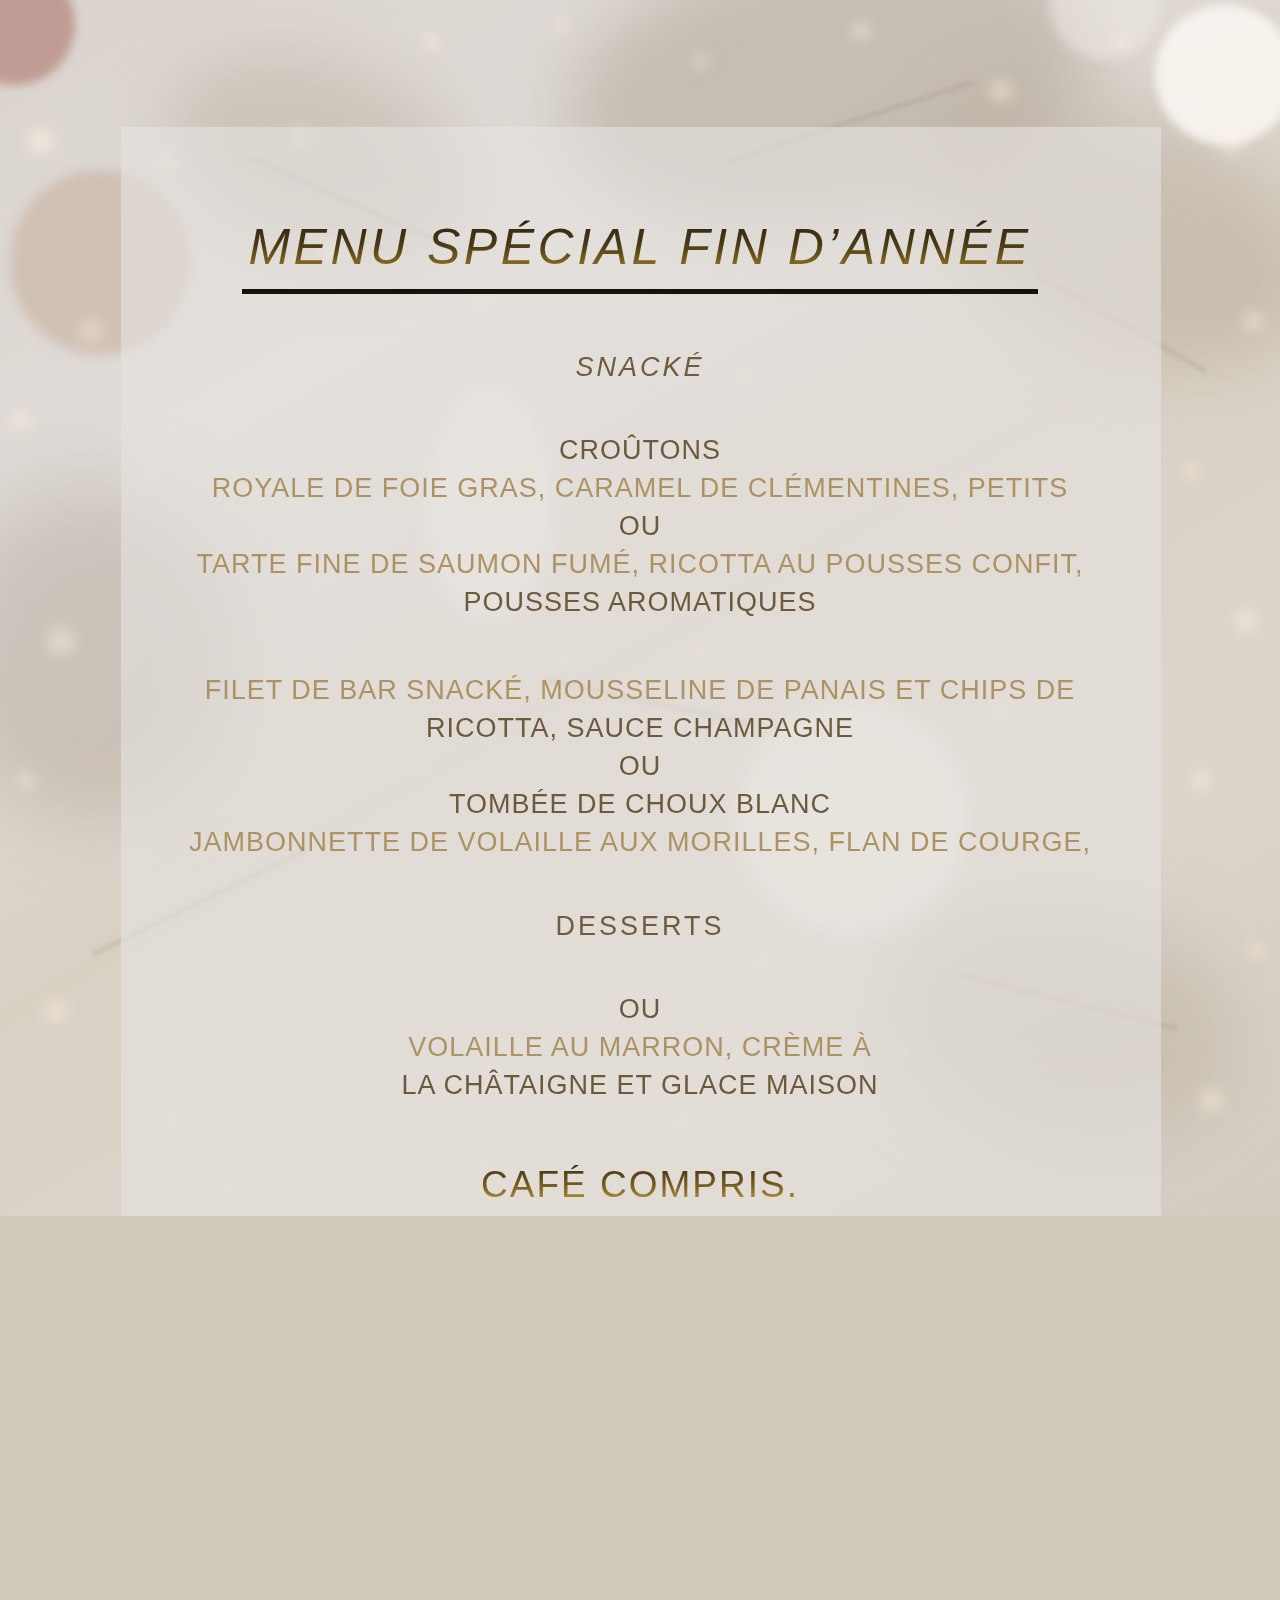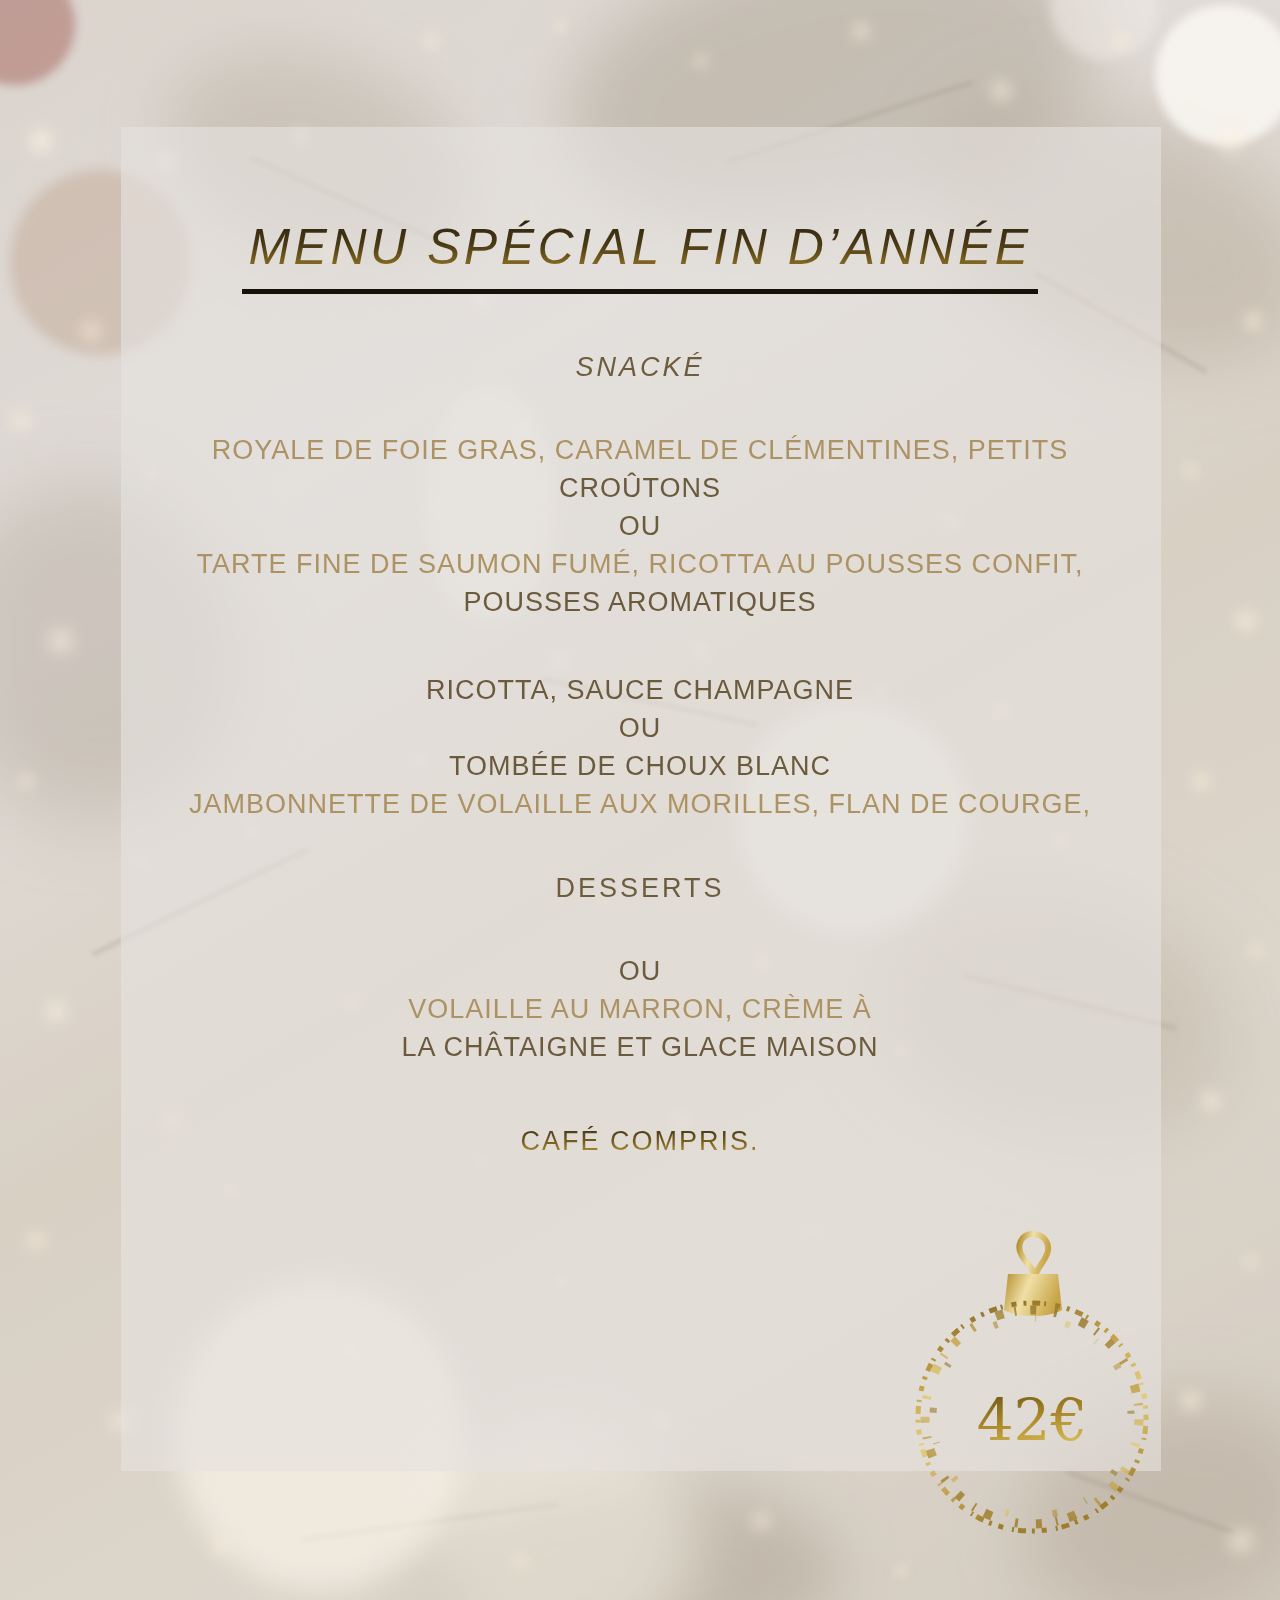--- a/index.html
+++ b/index.html
@@ -2,21 +2,21 @@
 <html><head>
 <meta charset="utf-8">
 <style>
   html, body {
     margin: 0; padding: 0;
     width: 1280px; height: 1600px;
     overflow: hidden;
     font-family: "Liberation Sans", "DejaVu Sans", sans-serif;
     background: #d2cabd;
   }
-  .stage { position: relative; width: 1280px; height: 1600px; overflow: hidden; }
+  .stage { position: relative; width: 1280px; height: 1216px; overflow: hidden; }
 
   
   .bg-base {
     position: absolute; inset: 0;
     background: linear-gradient(150deg, #cfc8c0 0%, #d8d3cf 28%, #cdc3b4 52%, #d2cabd 74%, #c6bcae 100%);
   }
   .blob { position: absolute; border-radius: 50%; }
   .branch1 { left: 560px; top: -60px; width: 540px; height: 280px; background: rgba(122,104,78,0.38); filter: blur(34px); transform: rotate(-12deg); }
   .branch2 { left: 920px; top: 110px; width: 400px; height: 240px; background: rgba(130,112,86,0.32); filter: blur(36px); transform: rotate(22deg); }
   .branch3 { left: -60px; top: 480px; width: 300px; height: 340px; background: rgba(125,110,88,0.30); filter: blur(38px); }
@@ -96,21 +96,21 @@
     font-size: 27px; letter-spacing: 3px; color: #6e5c3e;
     margin: 0 0 48px 0; font-weight: 400;
   }
   .section-heading.italic { font-style: italic; }
   .section { margin-bottom: 50px; }
   .line { font-size: 27px; letter-spacing: 1px; line-height: 38px; font-weight: 400; white-space: nowrap; }
   .line.light { color: #ad9263; }
   .line.dark { color: #6c5a3d; }
   .footer-note {
     display: inline-block; margin-top: 10px;
-    font-size: 27px; letter-spacing: 2px; font-weight: 500;
+    font-size: 37px; letter-spacing: 2px; font-weight: 500;
     background: linear-gradient(180deg, #3a2d12 0%, #7c6220 55%, #c9a443 100%);
     -webkit-background-clip: text; background-clip: text;
     -webkit-text-fill-color: transparent; color: transparent;
   }
 
   
   .price-ornament { position: absolute; left: 888px; top: 1212px; z-index: 6; }
 </style>
 </head>
 <body>
@@ -146,28 +146,29 @@
   <div class="lights"></div>
   <div class="wash"></div>
 
   <div class="overlay"></div>
 
   <div class="menu-content">
     <h1 class="title">MENU SPÉCIAL FIN D’ANNÉE</h1>
 
     <div class="section">
       <div class="section-heading italic">SNACKÉ</div>
+      <div class="line dark">CROÛTONS</div>
       <div class="line light">ROYALE DE FOIE GRAS, CARAMEL DE CLÉMENTINES, PETITS</div>
-      <div class="line dark">CROÛTONS</div>
       <div class="line dark">OU</div>
       <div class="line light">TARTE FINE DE SAUMON FUMÉ, RICOTTA AU POUSSES CONFIT,</div>
       <div class="line dark">POUSSES AROMATIQUES</div>
     </div>
 
     <div class="section">
+      <div class="line light">FILET DE BAR SNACKÉ, MOUSSELINE DE PANAIS ET CHIPS DE</div>
       <div class="line dark">RICOTTA, SAUCE CHAMPAGNE</div>
       <div class="line dark">OU</div>
       <div class="line dark">TOMBÉE DE CHOUX BLANC</div>
       <div class="line light">JAMBONNETTE DE VOLAILLE AUX MORILLES, FLAN DE COURGE,</div>
     </div>
 
     <div class="section">
       <div class="section-heading">DESSERTS</div>
       <div class="line dark">OU</div>
       <div class="line light">VOLAILLE AU MARRON, CRÈME À</div>

